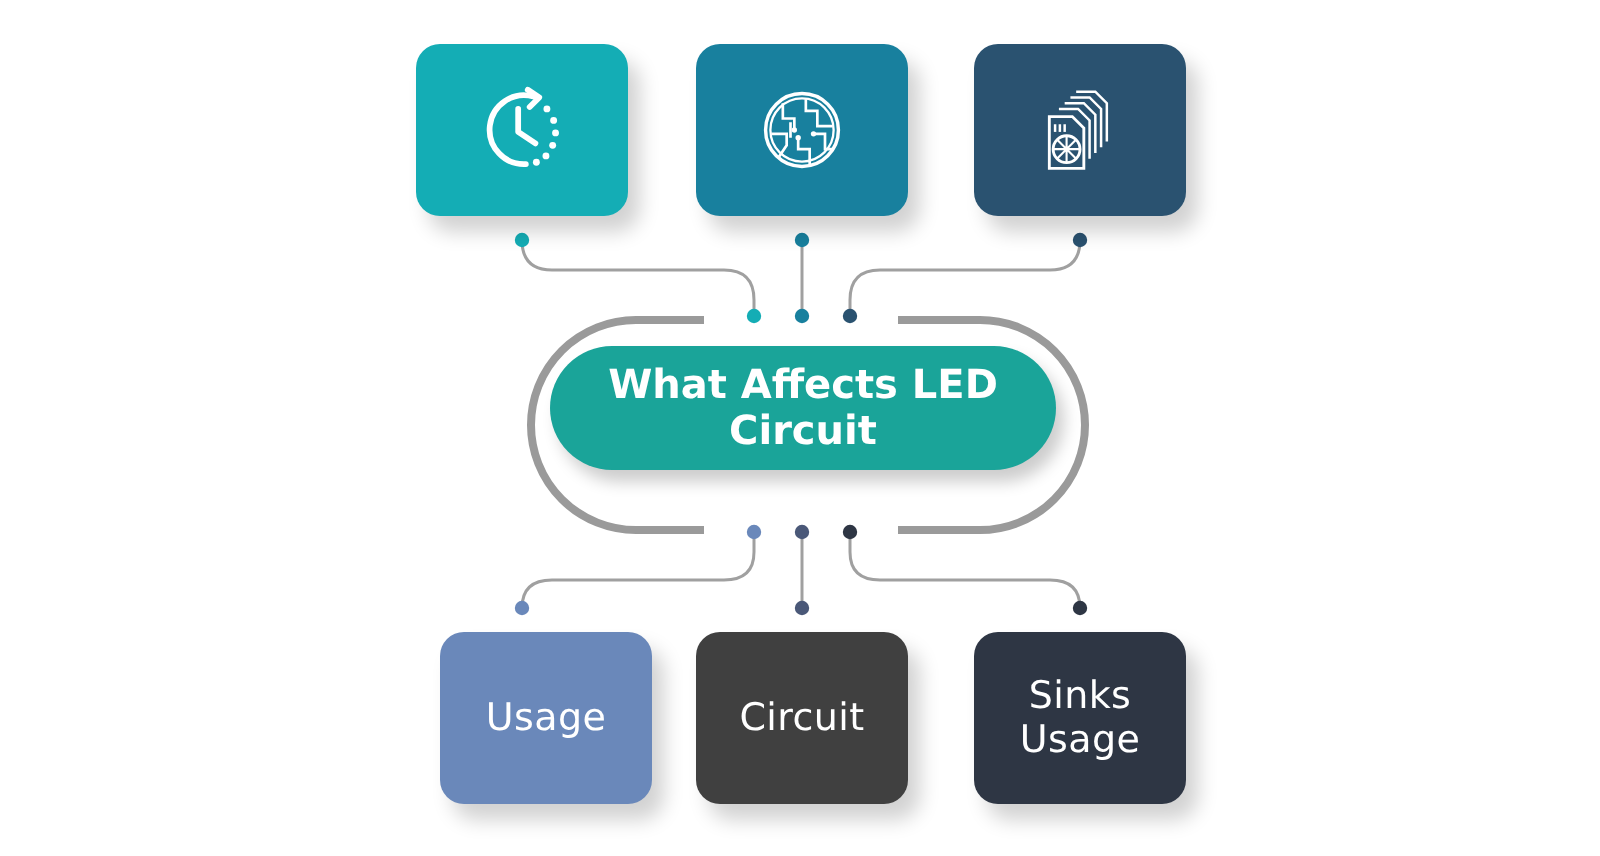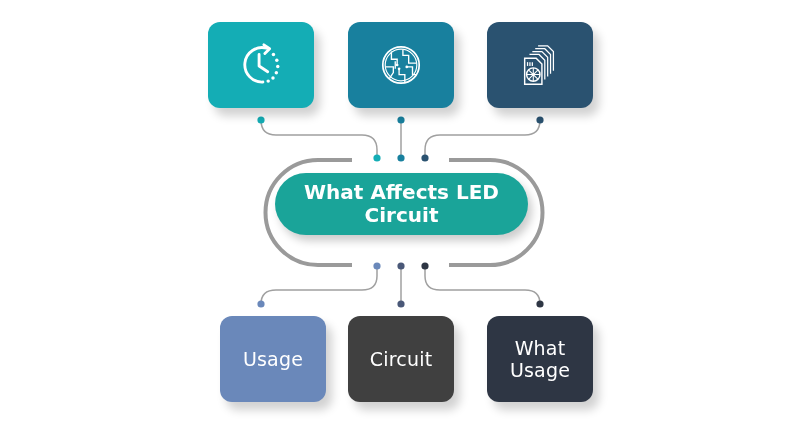--- a/index.html
+++ b/index.html
@@ -112,18 +112,18 @@
   </div>
 
   <div class="box" style="left:348px; top:316px; background:#404040;">
     <div class="label">
       <span>Circuit</span><br>
     </div>
   </div>
 
   <div class="box" style="left:487px; top:316px; background:#2e3644;">
     <div class="label">
-      <span>What</span><br>
+      <span>Sinks</span><br>
       <span>Usage</span>
     </div>
   </div>
 
 </div>
 
 </body></html>

